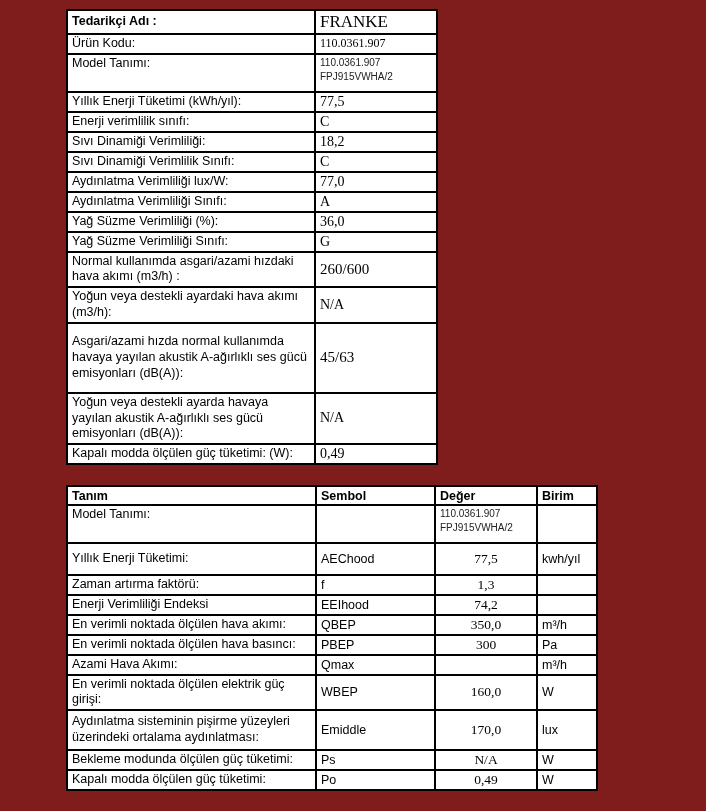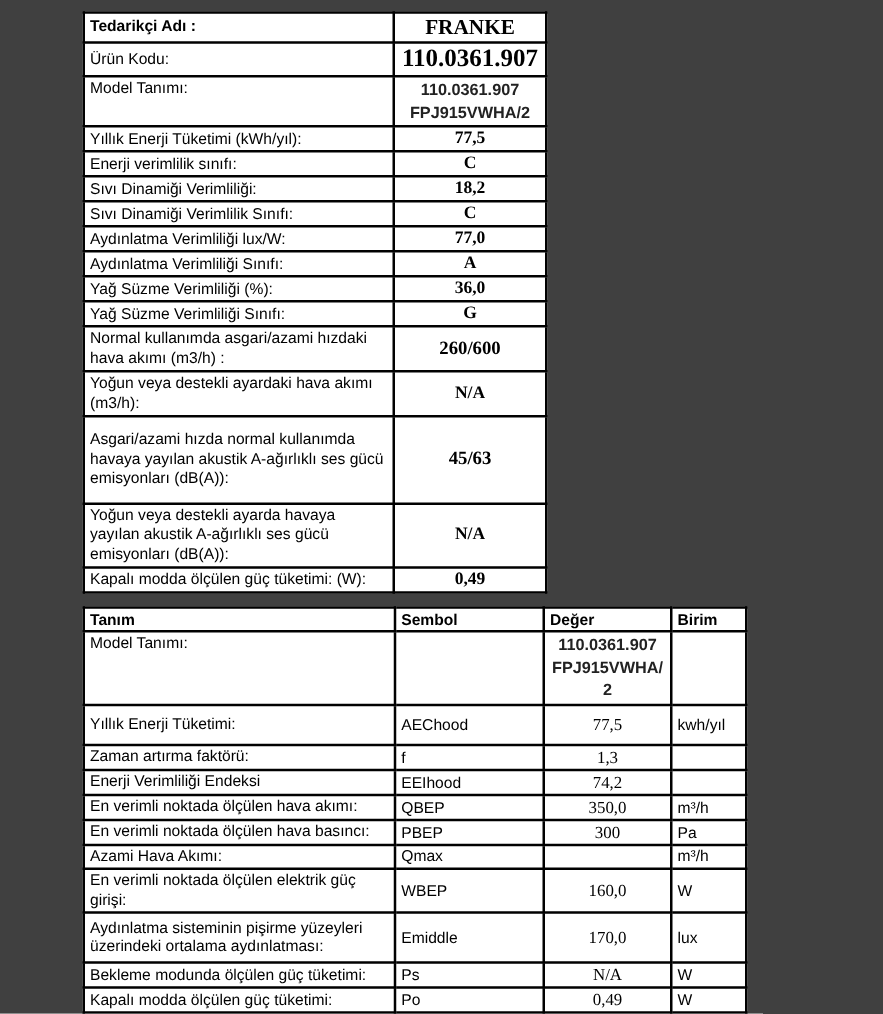--- a/index.html
+++ b/index.html
@@ -1,33 +1,33 @@
 <!DOCTYPE html>
 <html><head>
 <meta charset="utf-8">
 <style>
   html,body{margin:0;padding:0;background:#ffffff;}
   body{width:706px;height:811px;position:relative;font-family:"Liberation Sans",sans-serif;color:#000;}
-  .sheet{position:relative;width:706px;height:811px;background:#404040;}
+  .sheet{position:relative;width:706px;height:811px;background:#7f1d1d;}
   table{border-collapse:collapse;table-layout:fixed;background:#fff;}
   td,th{border:2px solid #000;padding:1px 4px;vertical-align:middle;overflow:hidden;word-wrap:break-word;}
   .t1{position:absolute;left:66px;top:9px;width:370px;}
   .t1 col.c-label{width:248px;}
   .t1 col.c-value{width:122px;}
   .t2{position:absolute;left:66px;top:485px;width:530px;}
   .t2 col.c-tanim{width:249px;}
   .t2 col.c-sembol{width:119px;}
   .t2 col.c-deger{width:102px;}
   .t2 col.c-birim{width:60px;}
   .lbl{font-size:12.5px;line-height:1.25;text-align:left;}
   .b{font-weight:bold;}
-  .val{font-family:"Liberation Serif",serif;font-size:14px;text-align:center;font-weight:bold;}
+  .val{font-family:"Liberation Serif",serif;font-size:14px;text-align:left;}
   .v-franke{font-size:17px;}
-  .v-code{font-size:20px;}
-  .v-model{font-family:"Liberation Sans",sans-serif;font-size:13px;color:#222;line-height:1.4;}
+  .v-code{font-size:12px;}
+  .v-model{font-family:"Liberation Sans",sans-serif;font-size:10px;color:#222;line-height:1.4;}
   .v-big{font-size:15px;}
   .top{vertical-align:top;}
   .hdr{font-size:12.5px;font-weight:bold;text-align:left;}
   .sym{font-size:12.5px;text-align:left;}
   .deger{font-family:"Liberation Serif",serif;font-size:13.5px;text-align:center;}
   .birim{font-size:12.5px;text-align:left;}
 </style>
 </head>
 <body>
 

